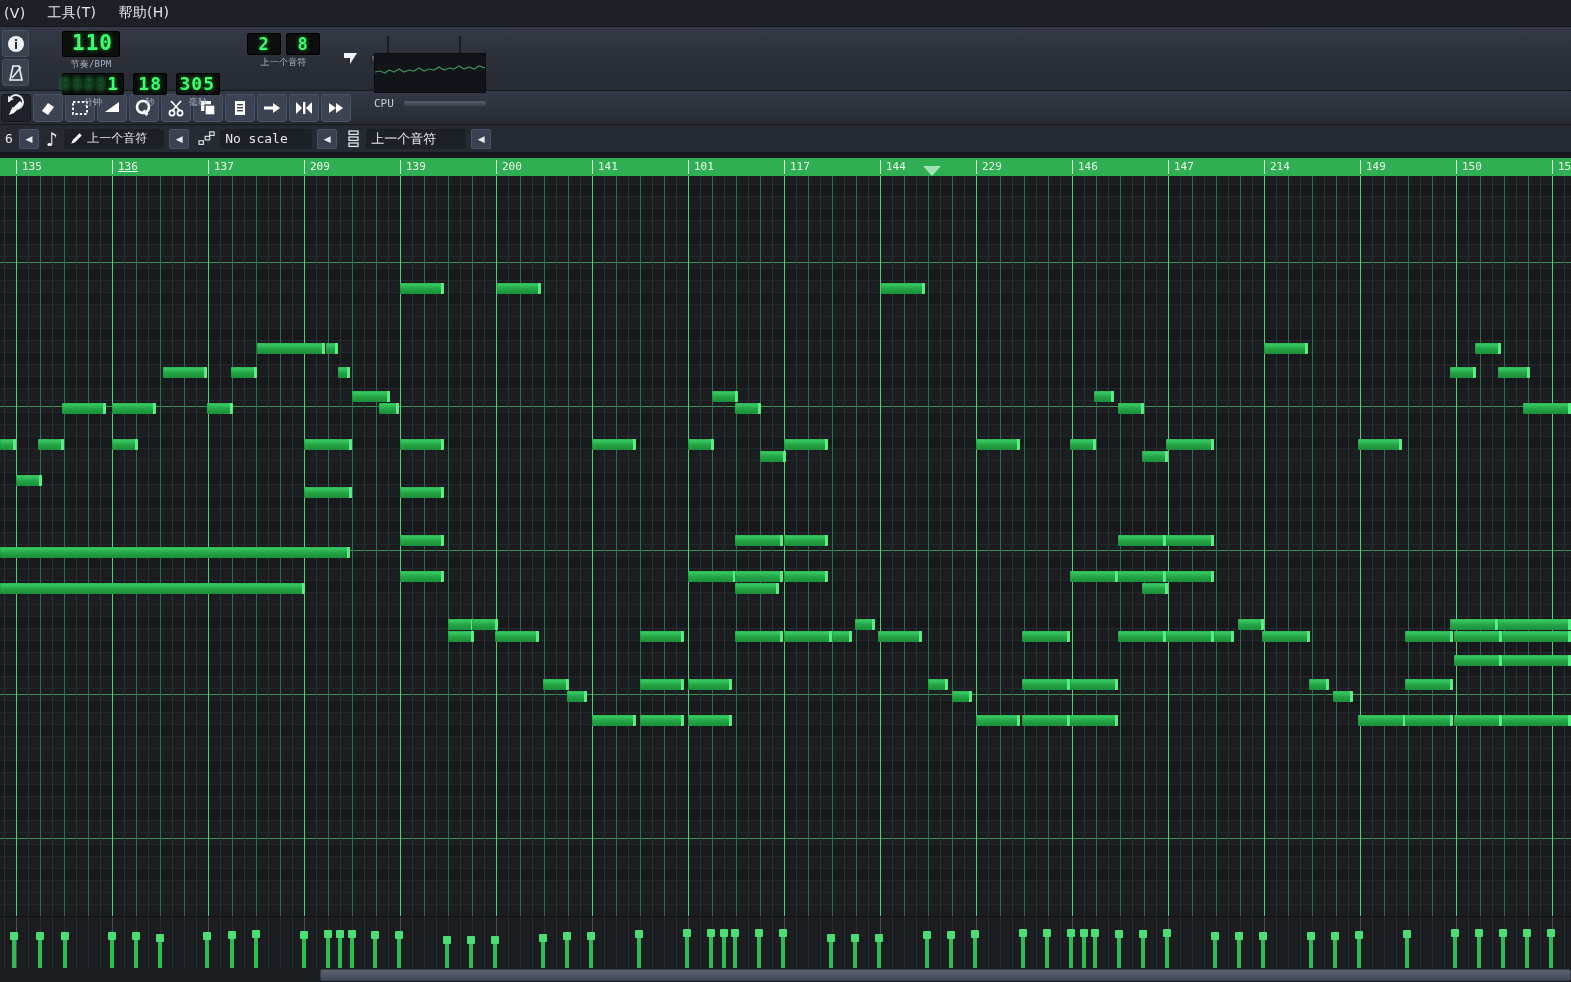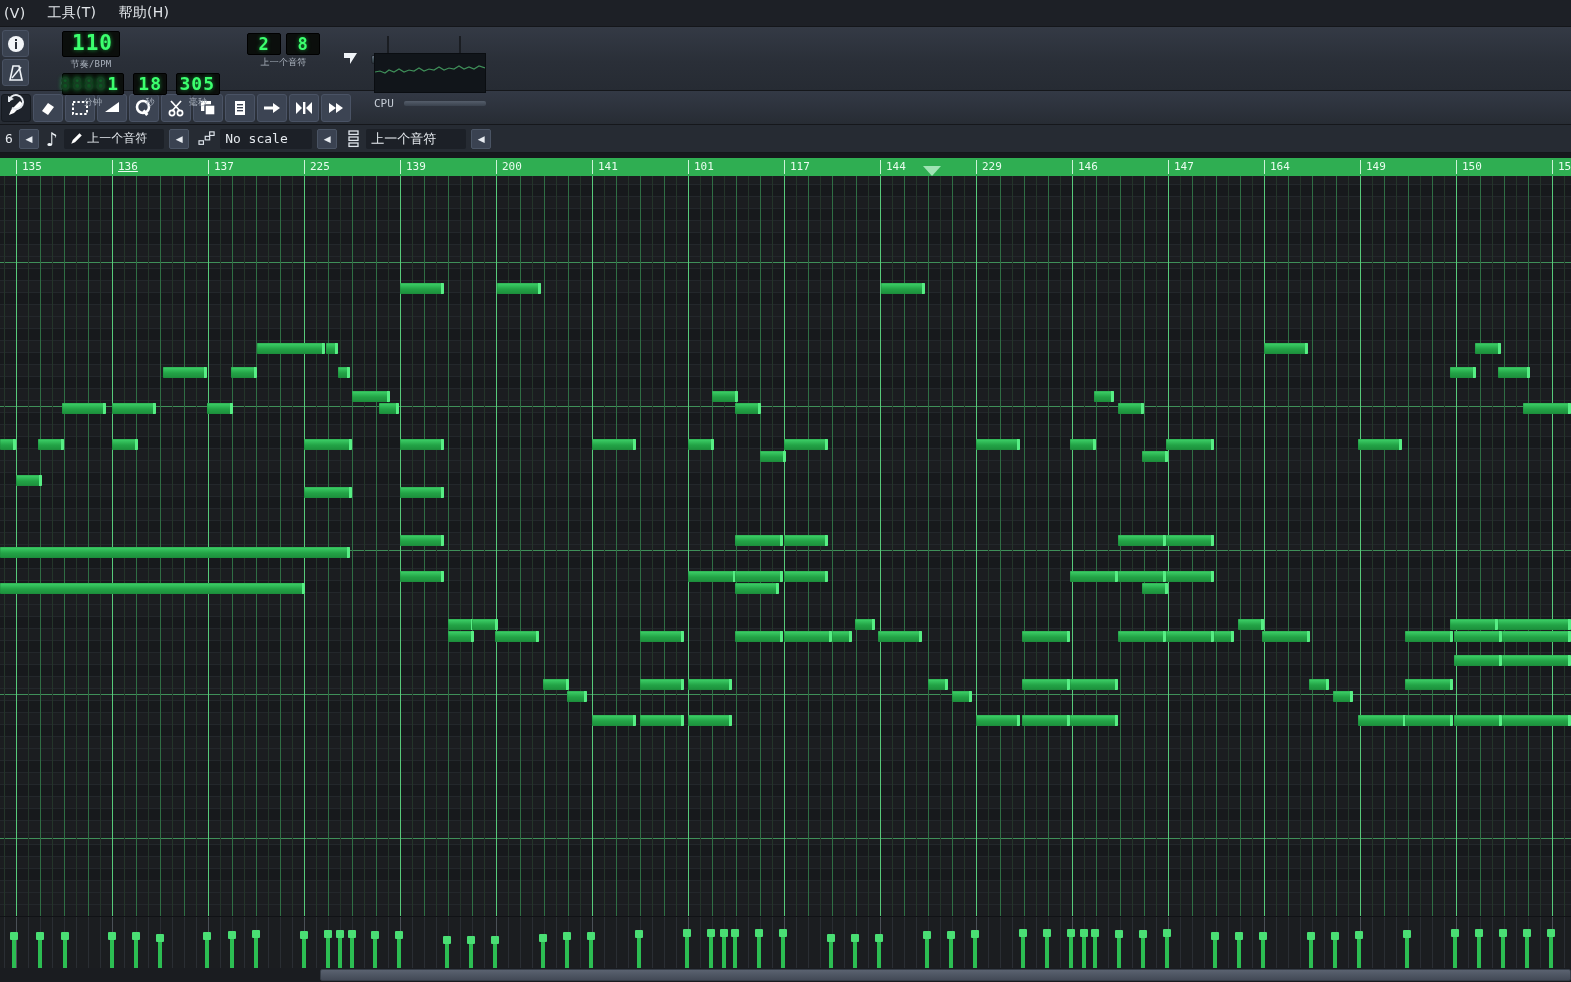--- a/index.html
+++ b/index.html
@@ -370,41 +370,41 @@
 
 <div id="ruler">
   <div id="playhead" style="left: 923px;"></div>
 <div class="tick" style="left: 16px;"></div>
     <div class="lbl" style="left: 22px;">135</div>
     <div class="tick" style="left: 112px;"></div>
     <div class="lbl" style="left: 118px; text-decoration: underline;">136</div>
     <div class="tick" style="left: 208px;"></div>
     <div class="lbl" style="left: 214px;">137</div>
     <div class="tick" style="left: 304px;"></div>
-    <div class="lbl" style="left: 310px;">225</div>
+    <div class="lbl" style="left: 310px;">209</div>
     <div class="tick" style="left: 400px;"></div>
     <div class="lbl" style="left: 406px;">139</div>
     <div class="tick" style="left: 496px;"></div>
     <div class="lbl" style="left: 502px;">200</div>
     <div class="tick" style="left: 592px;"></div>
     <div class="lbl" style="left: 598px;">141</div>
     <div class="tick" style="left: 688px;"></div>
     <div class="lbl" style="left: 694px;">101</div>
     <div class="tick" style="left: 784px;"></div>
     <div class="lbl" style="left: 790px;">117</div>
     <div class="tick" style="left: 880px;"></div>
     <div class="lbl" style="left: 886px;">144</div>
     <div class="tick" style="left: 976px;"></div>
     <div class="lbl" style="left: 982px;">229</div>
     <div class="tick" style="left: 1072px;"></div>
     <div class="lbl" style="left: 1078px;">146</div>
     <div class="tick" style="left: 1168px;"></div>
     <div class="lbl" style="left: 1174px;">147</div>
     <div class="tick" style="left: 1264px;"></div>
-    <div class="lbl" style="left: 1270px;">164</div>
+    <div class="lbl" style="left: 1270px;">214</div>
     <div class="tick" style="left: 1360px;"></div>
     <div class="lbl" style="left: 1366px;">149</div>
     <div class="tick" style="left: 1456px;"></div>
     <div class="lbl" style="left: 1462px;">150</div>
     <div class="tick" style="left: 1552px;"></div>
     <div class="lbl" style="left: 1558px;">151</div>
   </div>
 
 <div id="grid">
     <div class="blackrow" style="top: 8px; height: 12px;"></div>

